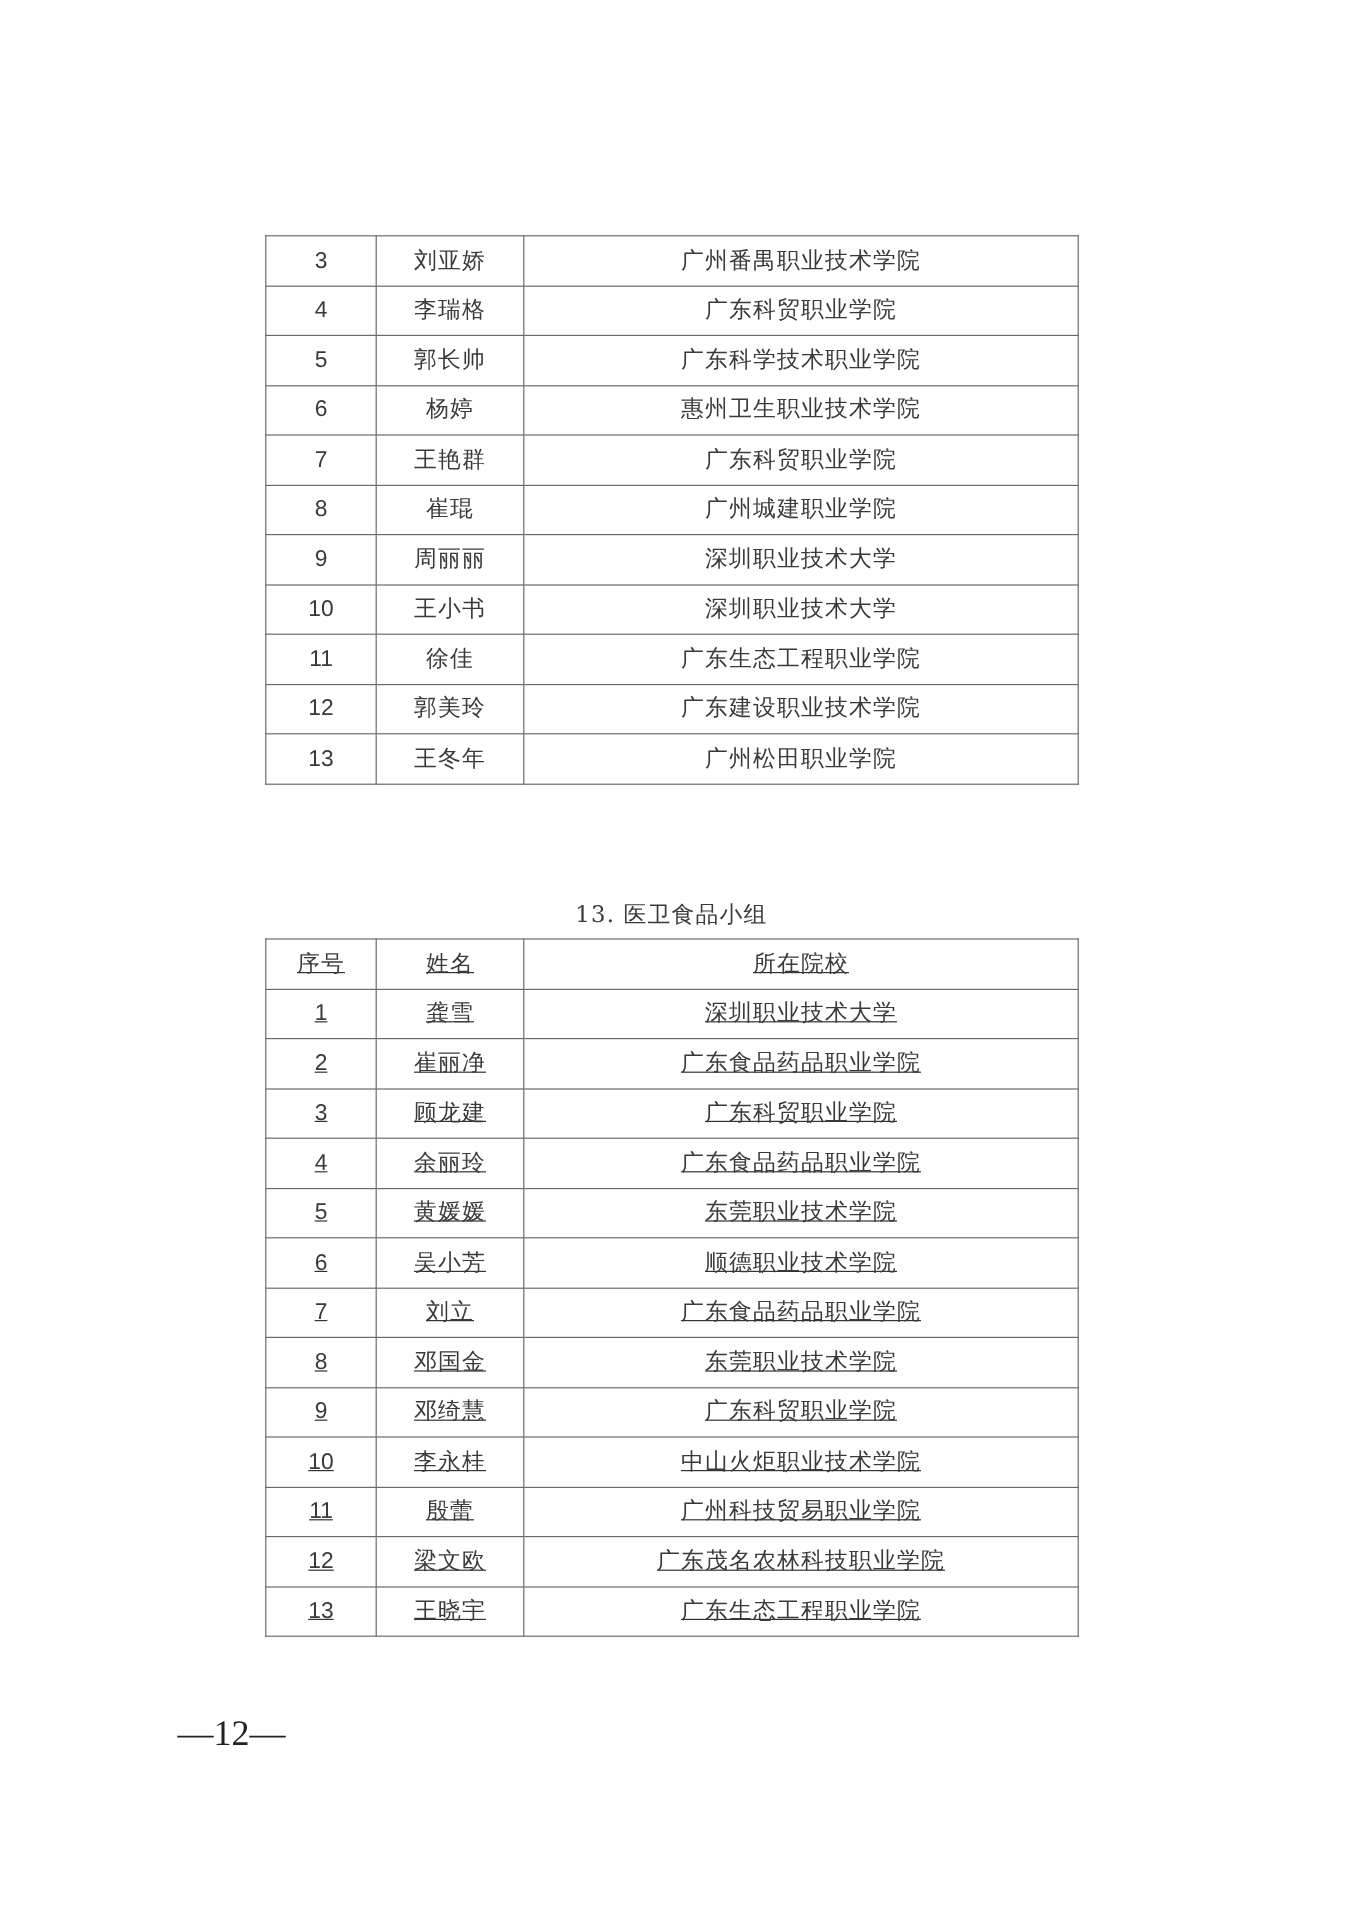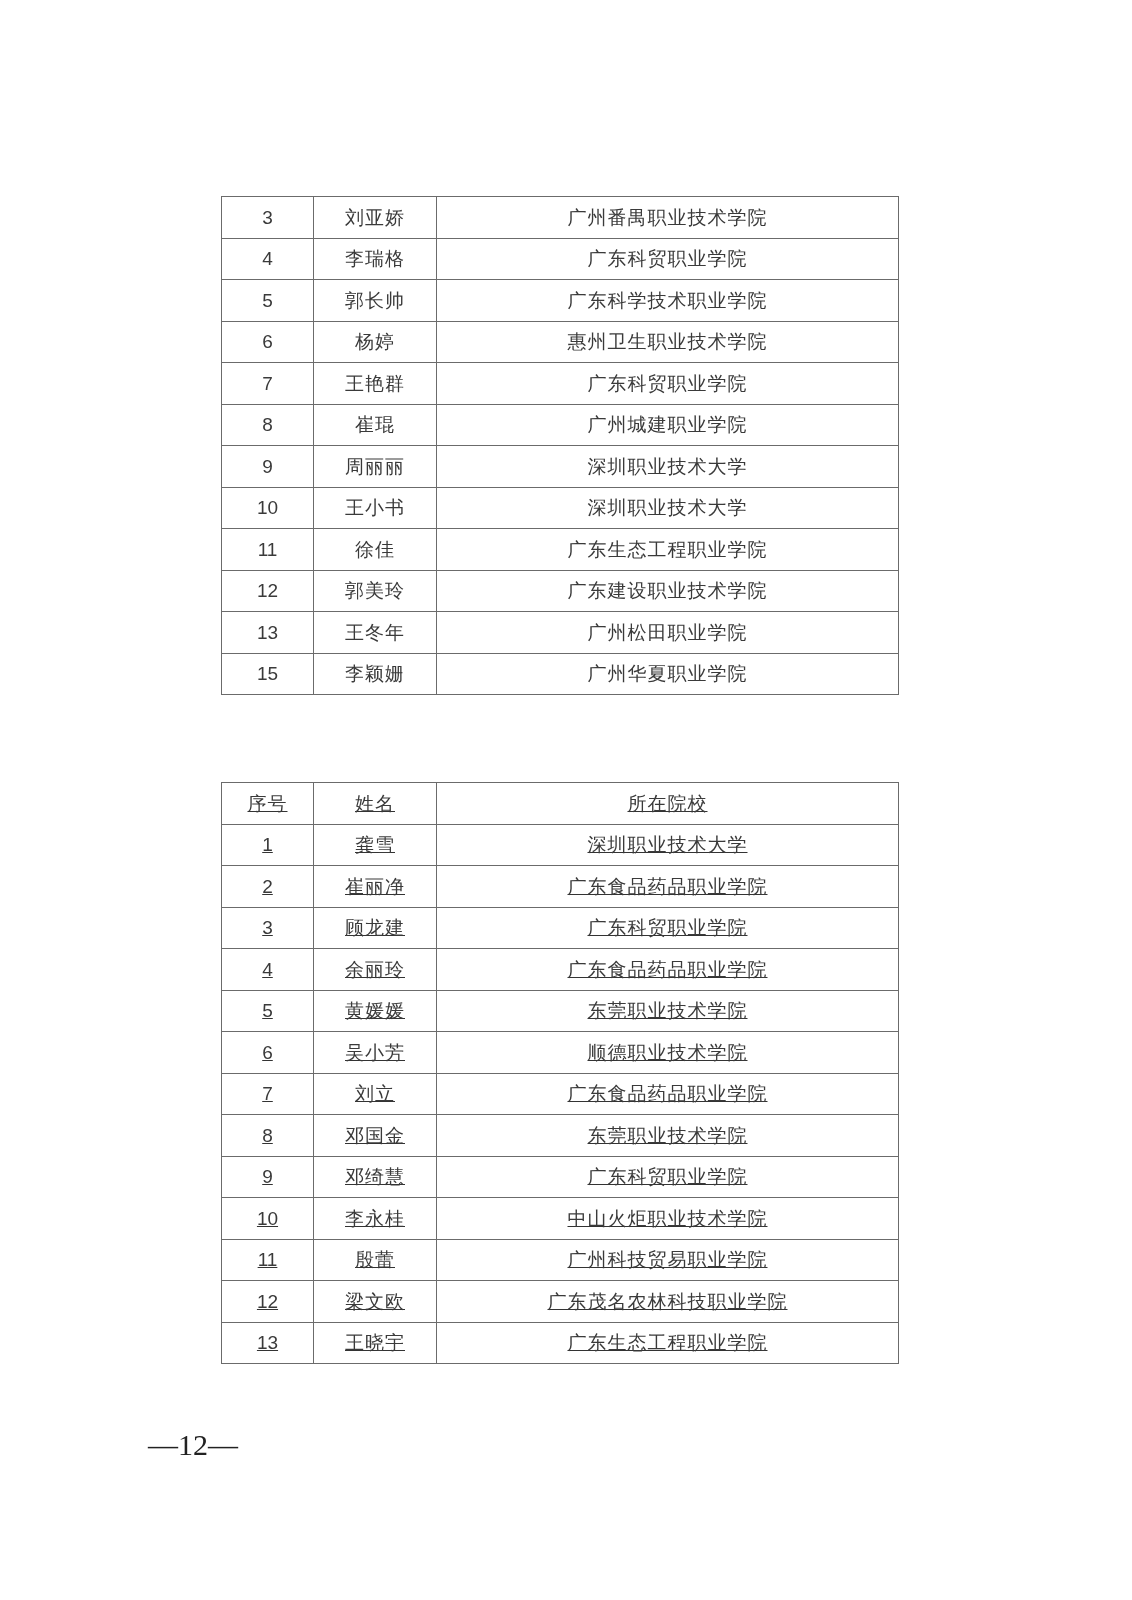--- a/index.html
+++ b/index.html
@@ -136,28 +136,24 @@
       <tr>
           <td class="num">12</td>
           <td class="name">郭美玲</td>
           <td class="school">广东建设职业技术学院</td>
         </tr>
       <tr>
           <td class="num">13</td>
           <td class="name">王冬年</td>
           <td class="school">广州松田职业学院</td>
         </tr>
-      <tr>
-          <td class="num">15</td>
-          <td class="name">李颖姗</td>
-          <td class="school">广州华夏职业学院</td>
-        </tr>
     </tbody>
   </table>
 
+  <div class="section-title">13. 医卫食品小组</div>
 
   <table class="roster" id="table-2">
     <colgroup>
         <col class="c-no">
         <col class="c-name">
         <col class="c-school">
       </colgroup>
     <thead>
       <tr>
         <th>序号</th>

